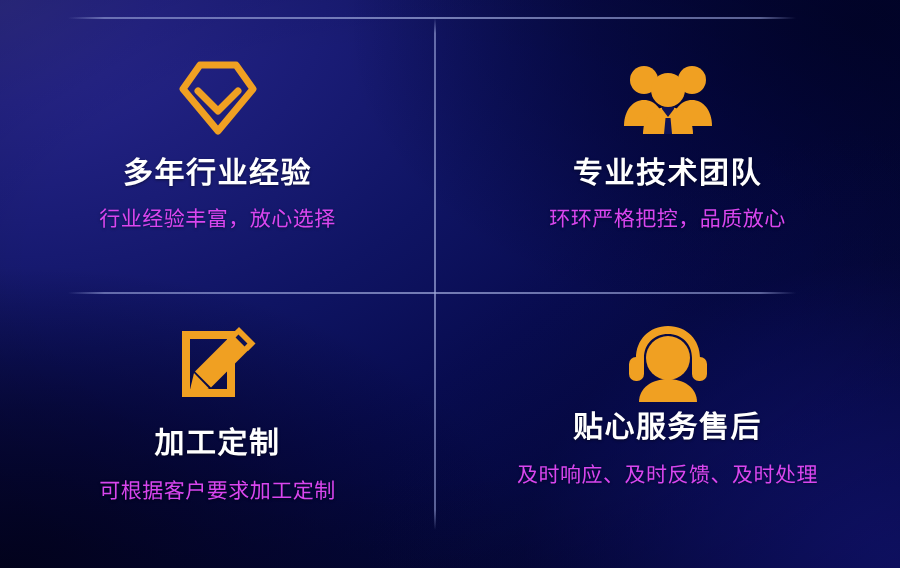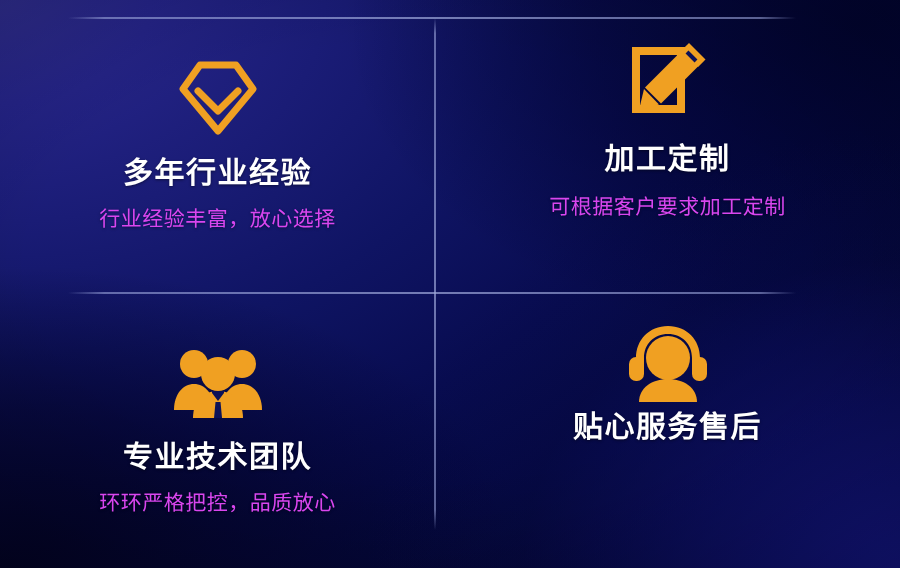--- a/index.html
+++ b/index.html
@@ -138,77 +138,78 @@
       <span class="icon-wrap">
         <svg width="84" height="80" viewBox="0 0 84 80" aria-hidden="true">
           <path d="M24 7 H60 L77 31 L42 73 L7 31 Z" fill="none" stroke="#F0A022" stroke-width="7" stroke-linejoin="round" stroke-linecap="round"></path>
           <path d="M22 33 L42 53 L62 33" fill="none" stroke="#F0A022" stroke-width="7" stroke-linejoin="round" stroke-linecap="round"></path>
         </svg>
       </span>
       <div class="feature-title">多年行业经验</div>
       <div class="feature-desc">行业经验丰富，放心选择</div>
     </div>
 
+    <div class="cell cell-2">
+      <span class="icon-wrap">
+        <svg width="92" height="76" viewBox="0 0 92 76" aria-hidden="true">
+          <g fill="#F0A022">
+
+            <circle cx="22" cy="22" r="14"></circle>
+            <path d="M2 68 C2 52 11 42 22 42 C33 42 42 52 42 68 Z"></path>
+
+            <circle cx="70" cy="22" r="14"></circle>
+            <path d="M50 68 C50 52 59 42 70 42 C81 42 90 52 90 68 Z"></path>
+
+            <circle cx="46" cy="32" r="17"></circle>
+            <path d="M21 76 C21 58 32 49 46 49 C60 49 71 58 71 76 Z"></path>
+          </g>
+          <g fill="#0d1257">
+
+            <path d="M40 51 L46 59 L52 51 L52 49 L40 49 Z"></path>
+            <path d="M43.5 60 L48.5 60 L50 76 L42 76 Z"></path>
+          </g>
+        </svg>
+      </span>
+      <div class="feature-title">专业技术团队</div>
+      <div class="feature-desc">环环严格把控，品质放心</div>
+    </div>
+
     <div class="cell cell-3">
       <span class="icon-wrap">
         <svg width="82" height="78" viewBox="0 0 82 78" aria-hidden="true">
           <path d="M9 11 H54 V69 H9 Z" fill="none" stroke="#F0A022" stroke-width="8" stroke-linejoin="miter"></path>
           <g fill="#F0A022">
 
             <path d="M60.5 5 L76.5 21 L34 63.5 L18 47.5 Z"></path>
 
             <path d="M62 3 L78.5 19.5 L71 27 L54.5 10.5 Z"></path>
 
             <path d="M17 49 L32 64.5 L12 70 Z"></path>
           </g>
           <path d="M60 12 L69 21" stroke="#0d1257" stroke-width="4" fill="none"></path>
         </svg>
       </span>
       <div class="feature-title">加工定制</div>
       <div class="feature-desc">可根据客户要求加工定制</div>
     </div>
 
-    <div class="cell cell-2">
-      <span class="icon-wrap">
-        <svg width="92" height="76" viewBox="0 0 92 76" aria-hidden="true">
-          <g fill="#F0A022">
-
-            <circle cx="22" cy="22" r="14"></circle>
-            <path d="M2 68 C2 52 11 42 22 42 C33 42 42 52 42 68 Z"></path>
-
-            <circle cx="70" cy="22" r="14"></circle>
-            <path d="M50 68 C50 52 59 42 70 42 C81 42 90 52 90 68 Z"></path>
-
-            <circle cx="46" cy="32" r="17"></circle>
-            <path d="M21 76 C21 58 32 49 46 49 C60 49 71 58 71 76 Z"></path>
-          </g>
-          <g fill="#0d1257">
-
-            <path d="M40 51 L46 59 L52 51 L52 49 L40 49 Z"></path>
-            <path d="M43.5 60 L48.5 60 L50 76 L42 76 Z"></path>
-          </g>
-        </svg>
-      </span>
-      <div class="feature-title">专业技术团队</div>
-      <div class="feature-desc">环环严格把控，品质放心</div>
-    </div>
-
     <div class="cell cell-4">
       <span class="icon-wrap">
         <svg width="86" height="78" viewBox="0 0 86 78" aria-hidden="true">
           <g fill="#F0A022">
 
             <path d="M43 2 C24 2 11 16 11 34 L11 44 L19 44 L19 34 C19 20 29 10 43 10 C57 10 67 20 67 34 L67 44 L75 44 L75 34 C75 16 62 2 43 2 Z"></path>
 
             <rect x="4" y="33" width="15" height="24" rx="7"></rect>
             <rect x="67" y="33" width="15" height="24" rx="7"></rect>
 
             <circle cx="43" cy="34" r="22"></circle>
 
             <path d="M14 78 C14 64 27 55 43 55 C59 55 72 64 72 78 Z"></path>
           </g>
         </svg>
       </span>
       <div class="feature-title">贴心服务售后</div>
+      <div class="feature-desc">及时响应、及时反馈、及时处理</div>
     </div>
 
   </div>
 </div>
 
 </body></html>

